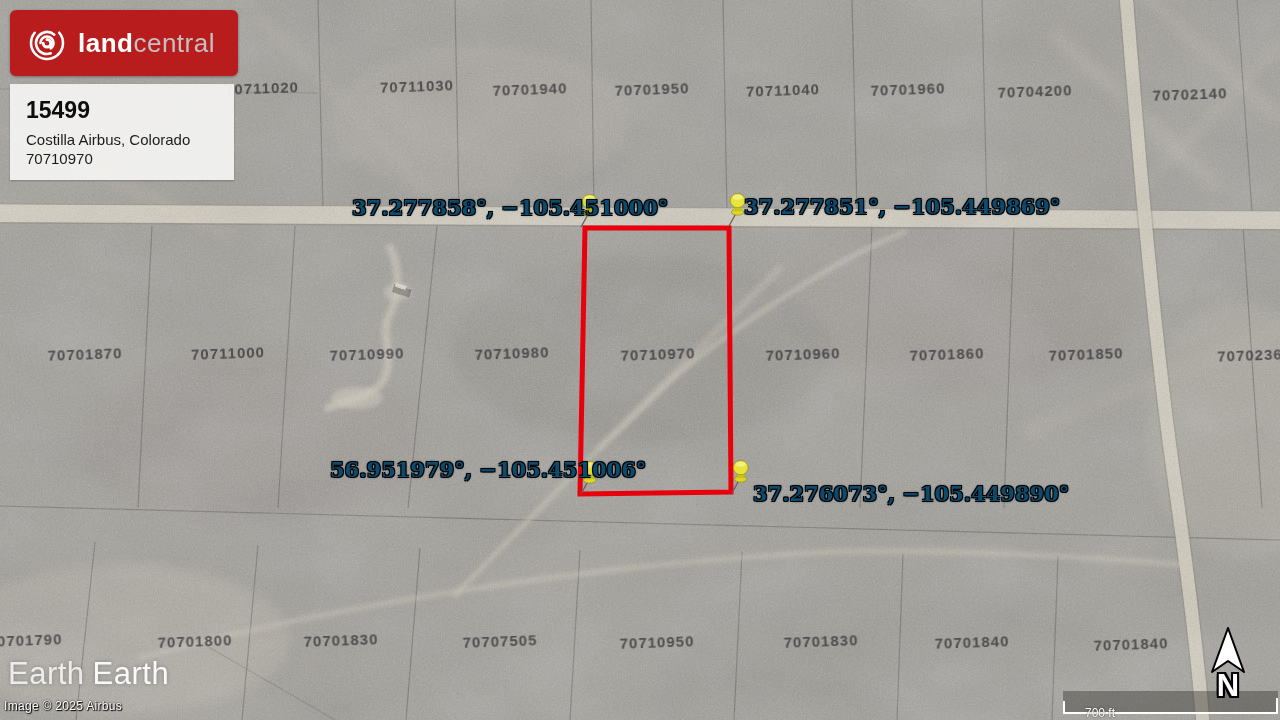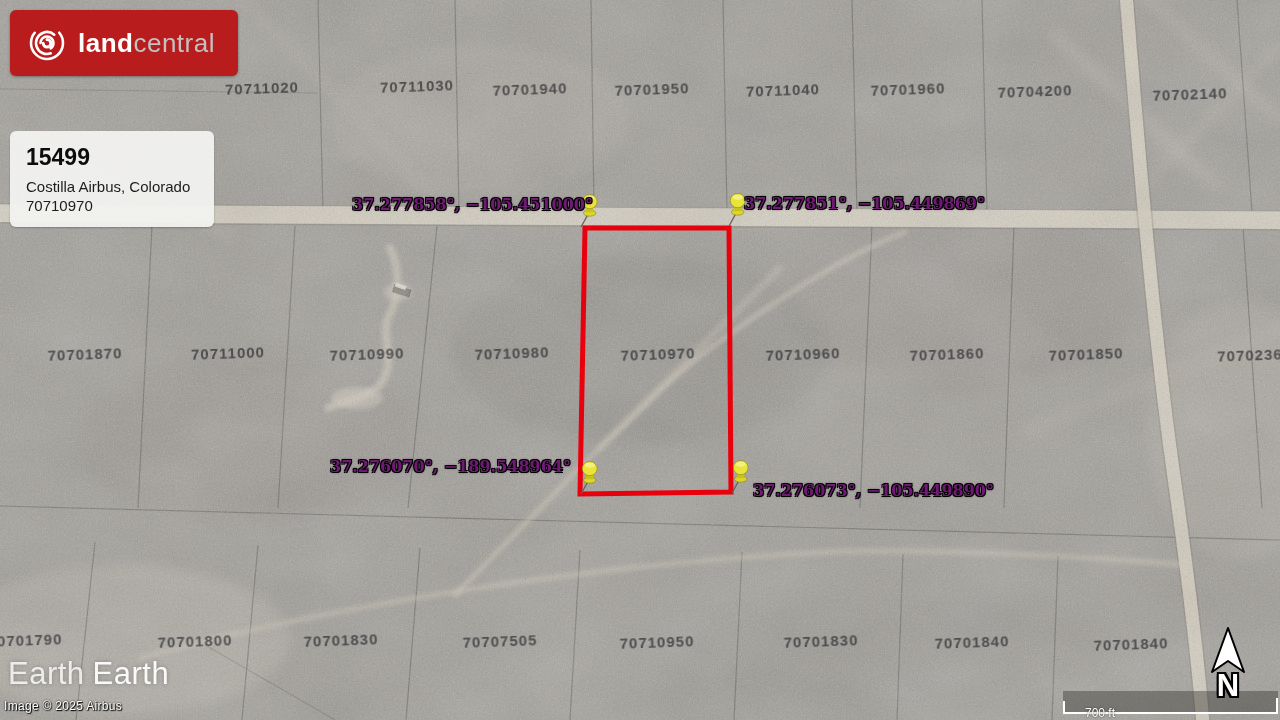--- a/index.html
+++ b/index.html
@@ -13,38 +13,37 @@
   .plabel{
     position:absolute;transform:translate(-50%,-50%) rotate(-2deg);
     font-family:"Liberation Sans",sans-serif;font-size:15px;font-weight:700;
     letter-spacing:1px;color:#26262a;opacity:.68;filter:blur(.45px);
     white-space:nowrap;pointer-events:none;
   }
   
   .overlay{position:absolute;left:0;top:0;}
   .coord{
     position:absolute;font-family:"DejaVu Serif","Liberation Serif",serif;
-    font-weight:700;font-size:16px;color:#701a75;white-space:nowrap;
+    font-weight:700;font-size:21px;color:#0c4a6e;white-space:nowrap;
     text-shadow:-1px -1px 0 #000,1px -1px 0 #000,-1px 1px 0 #000,1px 1px 0 #000,0 0 3px rgba(0,0,0,.9);
   }
   
   .brandbox{
     position:absolute;left:10px;top:10px;width:228px;height:66px;
     background:#b91c1c;border-radius:6px;display:flex;align-items:center;
     box-shadow:0 1px 3px rgba(0,0,0,.35);
   }
   .brandbox .swirl{margin:0 10px 0 16px;}
   .brandtext{font-size:26px;letter-spacing:.5px;color:#fff;}
   .brandtext .b1{font-weight:700;color:#ffffff;}
   .brandtext .b2{font-weight:400;color:#c2c2c2;}
   .infobox{
-    position:absolute;left:10px;top:84px;width:204px;height:96px;
-    background:rgba(241,241,239,.96);border-radius:6px;
+    position:absolute;left:10px;top:84px;width:224px;height:96px;
+    background:rgba(241,241,239,.96);border-radius:0;
     box-shadow:0 1px 2px rgba(0,0,0,.25);
-    margin-top:47px;
   }
   .infobox .lid{margin:13px 0 7px 16px;font-size:23px;font-weight:700;color:#0d0d0d;}
   .infobox .lrow{margin:0 0 2px 16px;font-size:15px;color:#1c1c1c;}
   
   .gelogo{
     position:absolute;left:8px;top:656px;font-size:31px;letter-spacing:.5px;
     color:#fff;white-space:nowrap;text-shadow:0 0 4px rgba(60,60,60,.4);
   }
   .gelogo .g1{color:rgba(255,255,255,.82);}
   .gelogo .g2{color:rgba(255,255,255,.95);margin-left:8px;margin-top:32px;}
@@ -219,21 +218,21 @@
     </defs>
     <polygon points="585,228 729,228 731,492 580,494" fill="none" stroke="#e8000d" stroke-width="5"></polygon>
     <use href="#pushpin" transform="translate(577.3,192.3) scale(0.62)"></use>
     <use href="#pushpin" transform="translate(725.3,191.3) scale(0.62)"></use>
     <use href="#pushpin" transform="translate(577.3,459.3) scale(0.62)"></use>
     <use href="#pushpin" transform="translate(728.3,458.3) scale(0.62)"></use>
   </svg>
 
   <div class="coord" style="left:352px;top:195px">37.277858°, −105.451000°</div>
   <div class="coord" style="left:744px;top:194px">37.277851°, −105.449869°</div>
-  <div class="coord" style="left:330px;top:457px">37.276070°, −189.548964°</div>
+  <div class="coord" style="left:330px;top:457px">56.951979°, −105.451006°</div>
   <div class="coord" style="left:753px;top:481px">37.276073°, −105.449890°</div>
 
   <div class="brandbox">
     <svg class="swirl" width="42" height="42" viewBox="0 0 42 42">
       <g fill="none" stroke="#fff" stroke-linecap="round">
         <circle cx="21" cy="21" r="16" stroke-width="2.6" stroke-dasharray="72 34" transform="rotate(-40 21 21)"></circle>
         <circle cx="21" cy="21" r="11" stroke-width="2.6" stroke-dasharray="46 26" transform="rotate(70 21 21)"></circle>
         <circle cx="21" cy="21" r="6.5" stroke-width="2.6" stroke-dasharray="26 16" transform="rotate(180 21 21)"></circle>
         <path d="M21,17.5 a3.8,3.8 0 1 1 -3.8,3.8" stroke-width="3"></path>
       </g>

